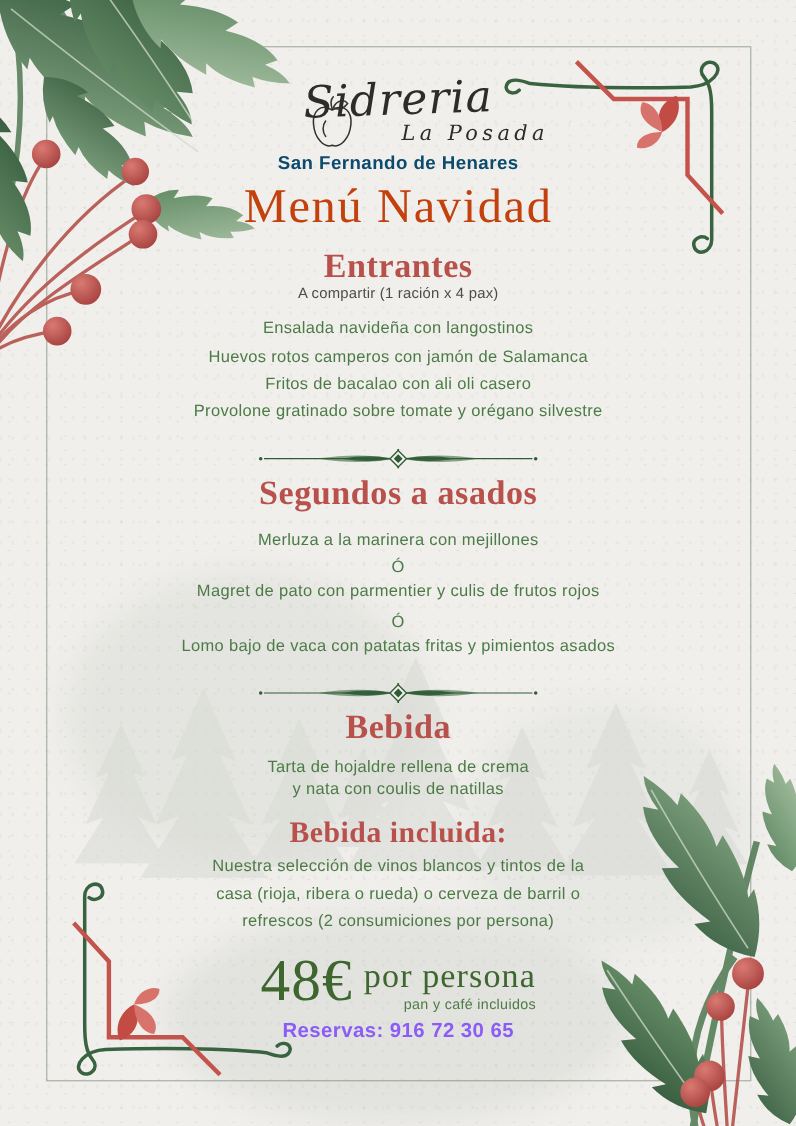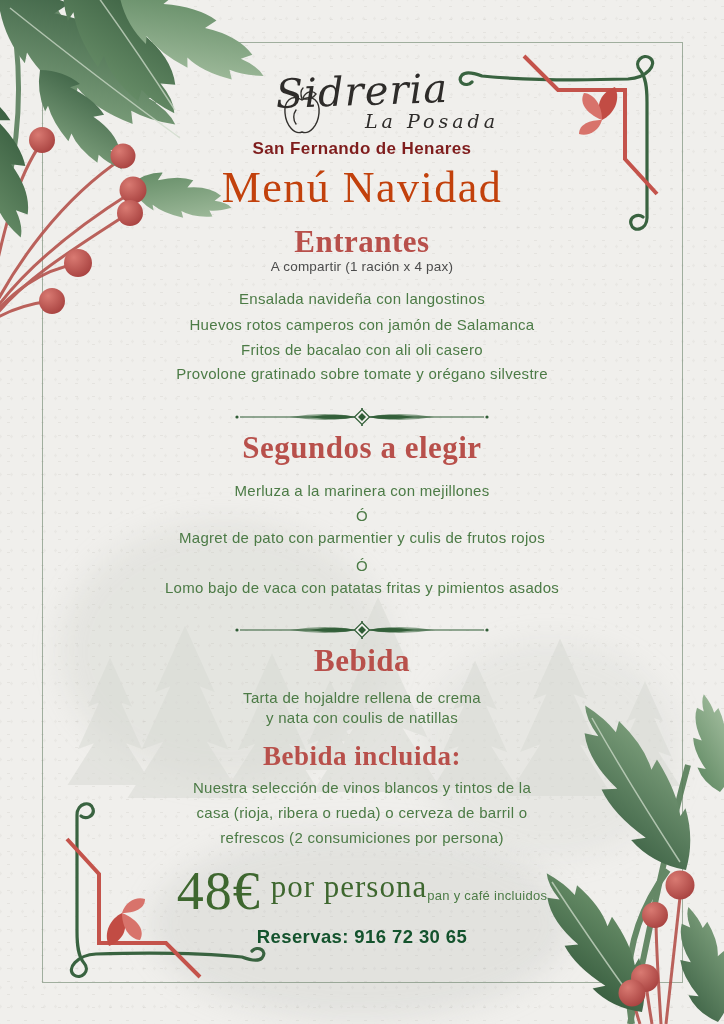--- a/index.html
+++ b/index.html
@@ -28,21 +28,21 @@
   }
 
   .abs{position:absolute;left:0;width:724px;text-align:center;}
 
   .serif{font-family:"Liberation Serif", serif;}
 
   .logo-name{top:68px;font-family:"DejaVu Serif", serif;font-style:italic;
     font-size:40px;color:#2e2c2a;letter-spacing:1px;transform:rotate(-2deg);}
   .logo-sub{top:110px;font-family:"DejaVu Serif", serif;font-style:italic;
     font-size:19px;color:#2e2c2a;letter-spacing:4px;padding-left:70px;}
-  .location{top:139px;font-size:17px;font-weight:bold;color:#7f1d1d;letter-spacing:.4px;}
+  .location{top:139px;font-size:17px;font-weight:bold;color:#0c4a6e;letter-spacing:.4px;}
   .main-title{top:162px;font-size:44px;color:#c2410c;letter-spacing:1.5px;}
 
   .sec-title{font-size:31px;color:#b8504b;letter-spacing:.5px;font-weight:bold;}
   .t-entrantes{top:224px;}
   .t-segundos{top:430px;}
   .t-postre{top:643px;}
   .t-bebida{top:741px;font-size:27px;}
 
   .sub{top:259px;font-size:13.5px;color:#4c4c4c;letter-spacing:.2px;}
 
@@ -50,24 +50,24 @@
   .i0{top:290px;} .i1{top:316px;} .i2{top:341px;} .i3{top:365px;}
   .s0{top:482px;} .o1{top:507px;} .s1{top:529px;} .o2{top:557px;} .s2{top:579px;}
   .p0{top:689px;} .p1{top:709px;}
   .b0{top:779px;font-size:15px;} .b1{top:804px;font-size:15px;} .b2{top:829px;font-size:15px;}
 
   .divider{position:absolute;left:232px;width:260px;height:18px;}
   .d1{top:408px;} .d2{top:621px;}
 
   .price{top:866px;display:flex;justify-content:center;align-items:flex-start;gap:10px;}
   .price-amount{font-size:54px;line-height:50px;color:#3e672f;letter-spacing:1px;}
-  .price-side{display:flex;flex-direction:row;align-items:flex-end;margin-top:5px;}
+  .price-side{display:flex;flex-direction:column;align-items:flex-end;margin-top:5px;}
   .price-unit{font-size:31px;line-height:32px;color:#3e672f;letter-spacing:1px;}
   .price-note{font-size:13px;color:#4c7b46;margin-top:2px;letter-spacing:.3px;}
-  .reservas{top:926px;font-size:18.5px;font-weight:bold;color:#14532d;letter-spacing:.4px;}
+  .reservas{top:926px;font-size:18.5px;font-weight:bold;color:#8b5cf6;letter-spacing:.4px;}
 
   .deco{position:absolute;pointer-events:none;}
   .holly-tl{left:-20px;top:-30px;width:320px;height:380px;}
   .holly-br{left:480px;top:670px;width:244px;height:354px;}
   .flourish-tr{left:452px;top:45px;width:220px;height:210px;}
   .flourish-bl{left:52px;top:778px;width:220px;height:210px;transform:scale(-1,-1);}
   .forest{left:40px;top:530px;width:644px;height:300px;opacity:.55;}
   .logo-mark{position:absolute;left:282px;top:86px;width:40px;height:52px;}
 </style>
 </head>
@@ -233,21 +233,21 @@
     <path d="M78,9 Q104,4.5 124,9 Q104,13.5 78,9 Z" fill-opacity=".9" stroke="none"></path>
     <path d="M202,9 Q166,3 134,9 Q166,15 202,9 Z" fill-opacity=".55" stroke="none"></path>
     <path d="M182,9 Q156,4.5 136,9 Q156,13.5 182,9 Z" fill-opacity=".9" stroke="none"></path>
     <path d="M130,1.5 L137.5,9 L130,16.5 L122.5,9 Z" fill="#f0efec" stroke-width="1.2"></path>
     <path d="M130,5 L134,9 L130,13 L126,9 Z" stroke="none"></path>
     <circle cx="130" cy="0.8" r="0.9" stroke="none"></circle>
     <circle cx="130" cy="17.2" r="0.9" stroke="none"></circle>
   </g>
 </svg>
 
-<div class="abs serif sec-title t-segundos">Segundos a elegir</div>
+<div class="abs serif sec-title t-segundos">Segundos a asados</div>
 <div class="abs item s0">Merluza a la marinera con mejillones</div>
 <div class="abs item o1">Ó</div>
 <div class="abs item s1">Magret de pato con parmentier y culis de frutos rojos</div>
 <div class="abs item o2">Ó</div>
 <div class="abs item s2">Lomo bajo de vaca con patatas fritas y pimientos asados</div>
 
 <svg class="divider d2" viewBox="0 0 260 18">
   <g stroke="#2f5c35" fill="#2f5c35">
     <circle cx="5" cy="9" r="1.6" stroke="none"></circle>
     <circle cx="255" cy="9" r="1.6" stroke="none"></circle>

